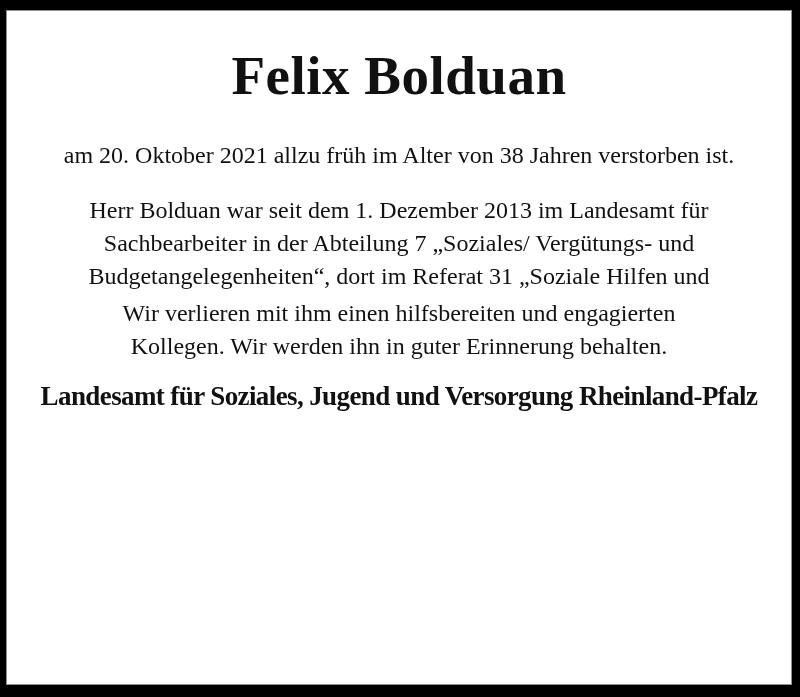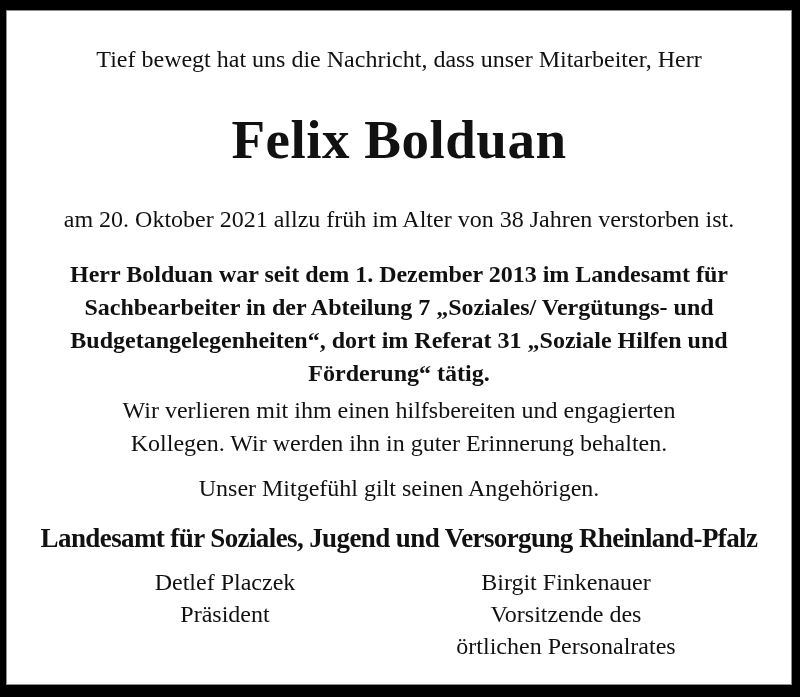--- a/index.html
+++ b/index.html
@@ -43,21 +43,21 @@
   }
   .death-line {
     margin-top: 32px;
     font-size: 24px;
     line-height: 33px;
   }
   .para {
     font-size: 24px;
     line-height: 33px;
   }
-  .para-career { margin-top: 22px; font-weight: bold; }
+  .para-career { margin-top: 22px; }
   .para-tribute { margin-top: 4px; }
   .condolence {
     margin-top: 12px;
     font-size: 24px;
     line-height: 33px;
   }
   .org-line {
     margin-top: 16px;
     font-size: 27px;
     font-weight: bold;
@@ -79,48 +79,34 @@
     width: 320px;
     margin-left: 31px;
   }
 </style>
 </head>
 <body>
 
 <div class="frame">
   <div class="card">
 
-    <div class="intro">Tief bewegt hat uns die Nachricht, dass unser Mitarbeiter, Herr</div>
 
     <div class="deceased-name">Felix Bolduan</div>
 
     <div class="death-line">am 20. Oktober 2021 allzu früh im Alter von 38 Jahren verstorben ist.</div>
 
     <div class="para para-career">
       <div>Herr Bolduan war seit dem 1. Dezember 2013 im Landesamt für</div>
       <div>Sachbearbeiter in der Abteilung 7 „Soziales/ Vergütungs- und</div>
       <div>Budgetangelegenheiten“, dort im Referat 31 „Soziale Hilfen und</div>
-      <div>Förderung“ tätig.</div>
     </div>
 
     <div class="para para-tribute">
       <div>Wir verlieren mit ihm einen hilfsbereiten und engagierten</div>
       <div>Kollegen. Wir werden ihn in guter Erinnerung behalten.</div>
     </div>
 
-    <div class="condolence">Unser Mitgefühl gilt seinen Angehörigen.</div>
 
     <div class="org-line">Landesamt für Soziales, Jugend und Versorgung Rheinland-Pfalz</div>
 
-    <div class="signatures">
-      <div class="sig-col-left">
-        <div>Detlef Placzek</div>
-        <div>Präsident</div>
-      </div>
-      <div class="sig-col-right">
-        <div>Birgit Finkenauer</div>
-        <div>Vorsitzende des</div>
-        <div>örtlichen Personalrates</div>
-      </div>
-    </div>
 
   </div>
 </div>
 
 </body></html>

